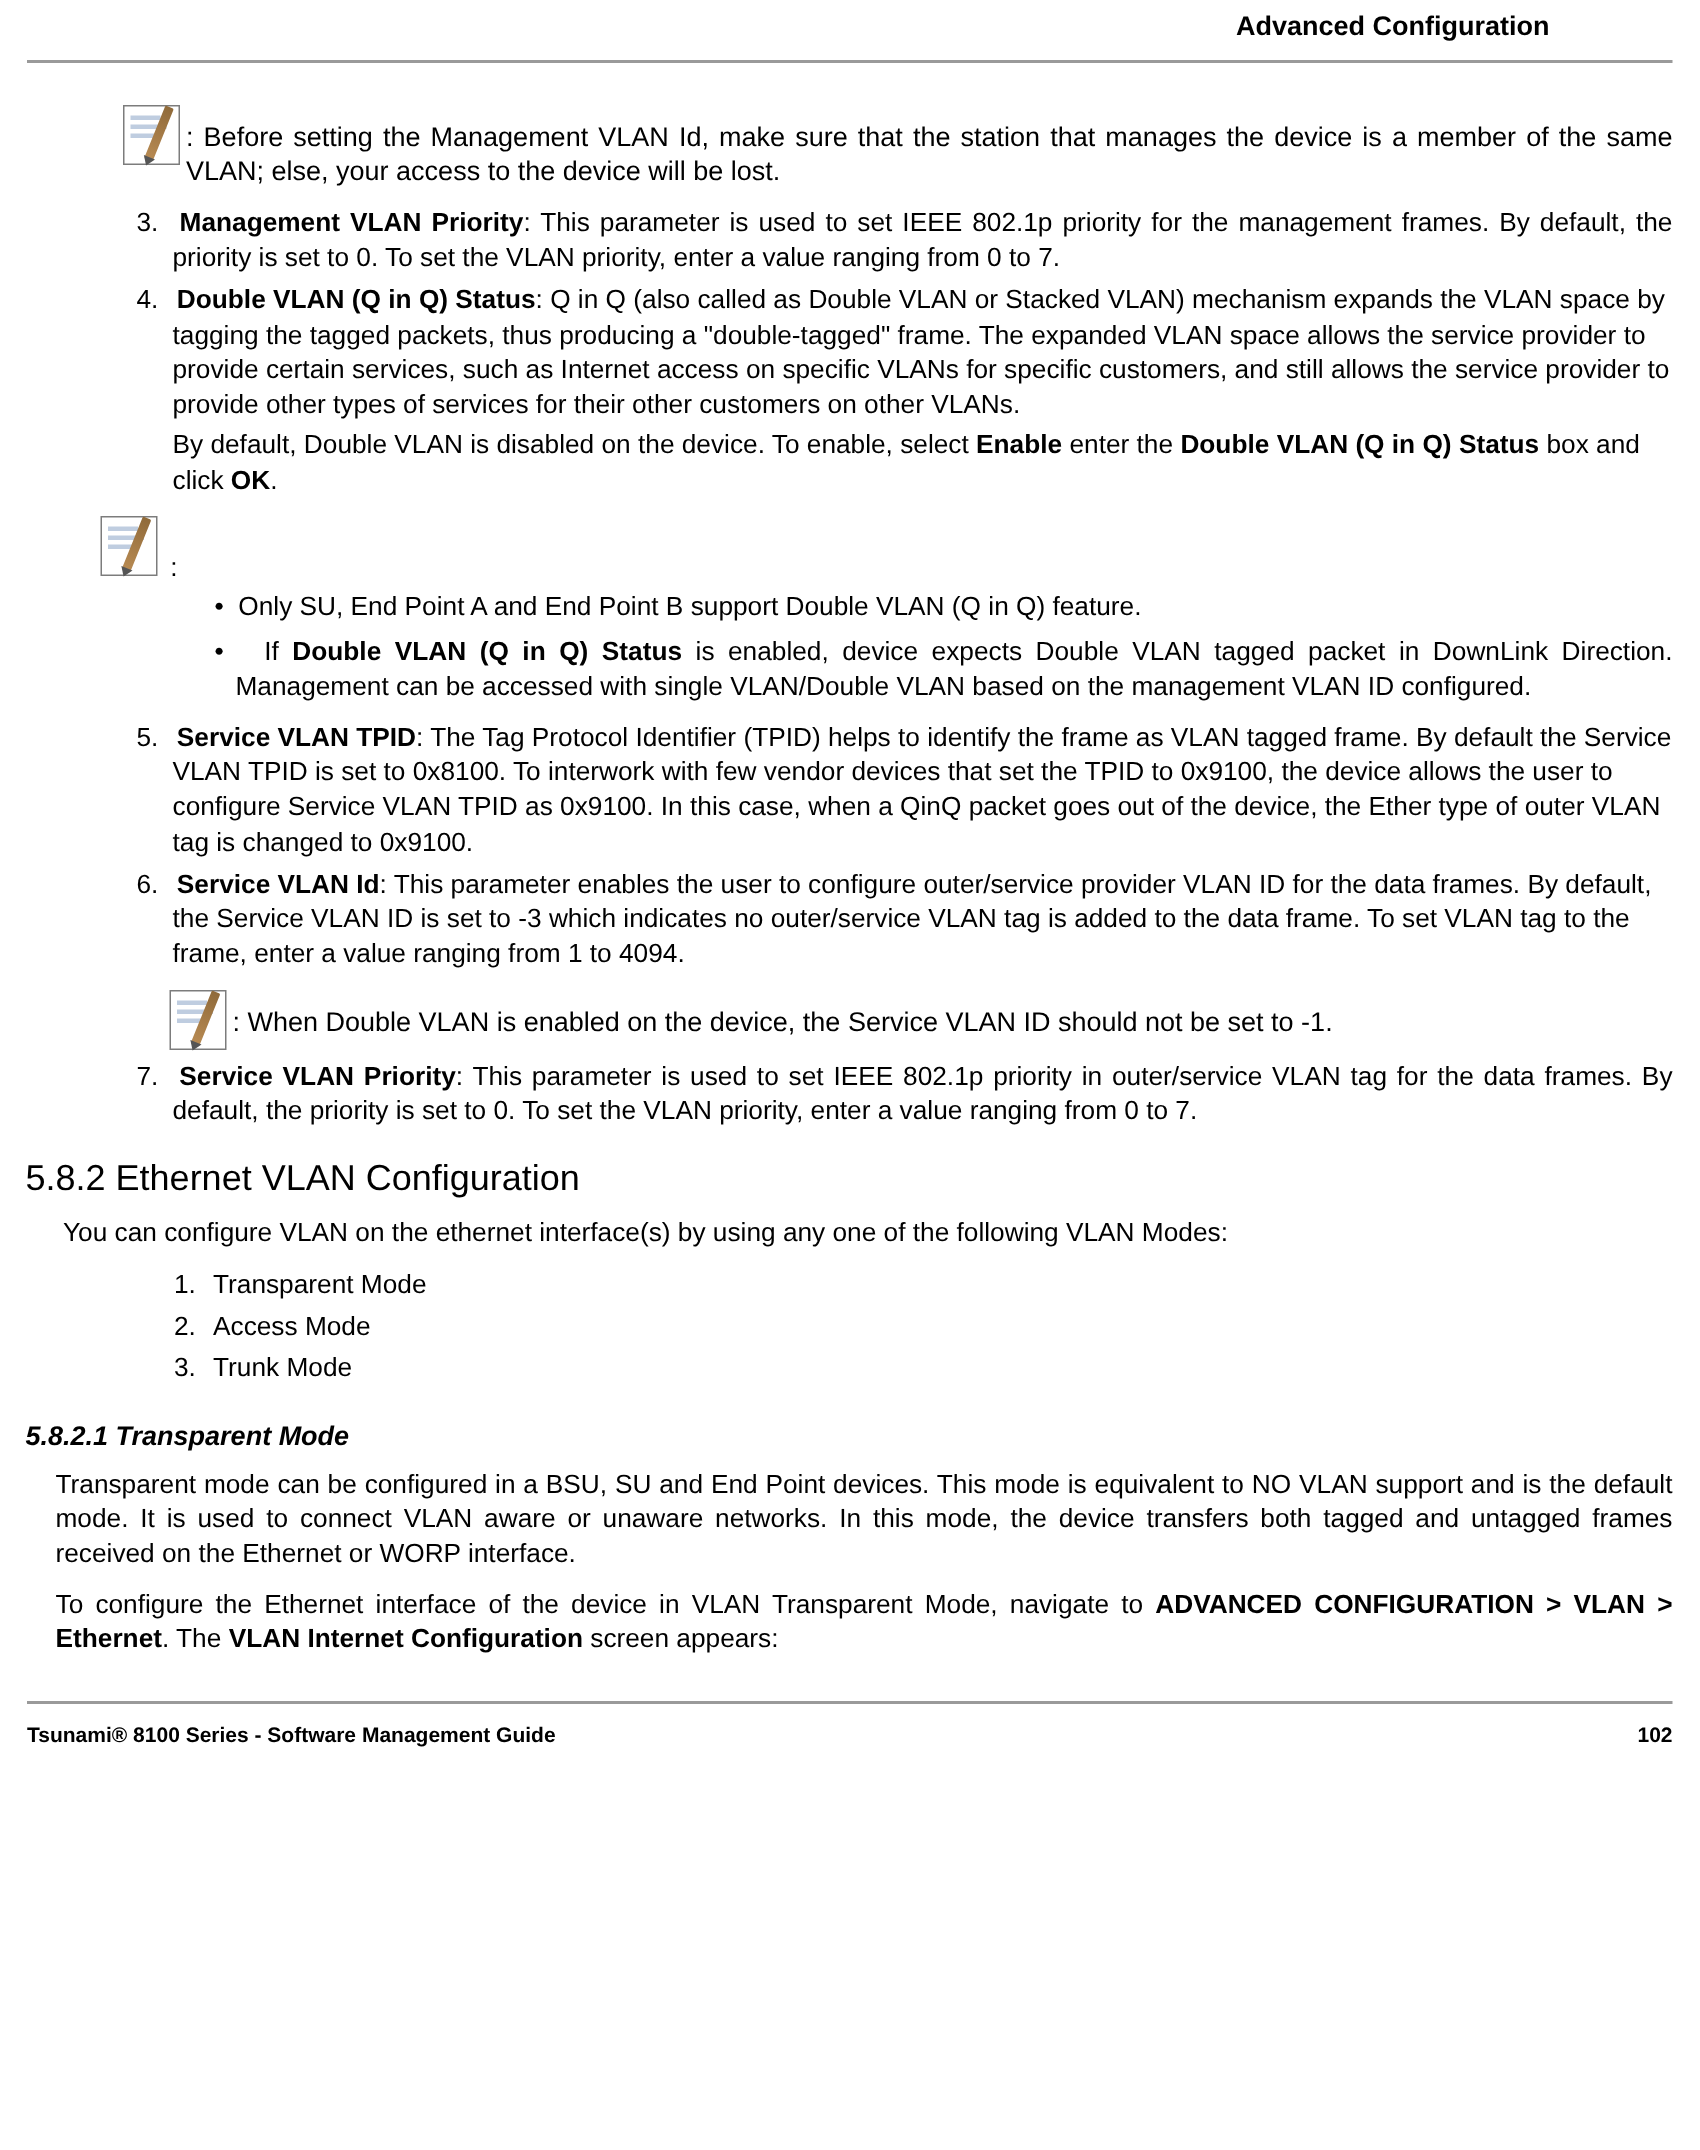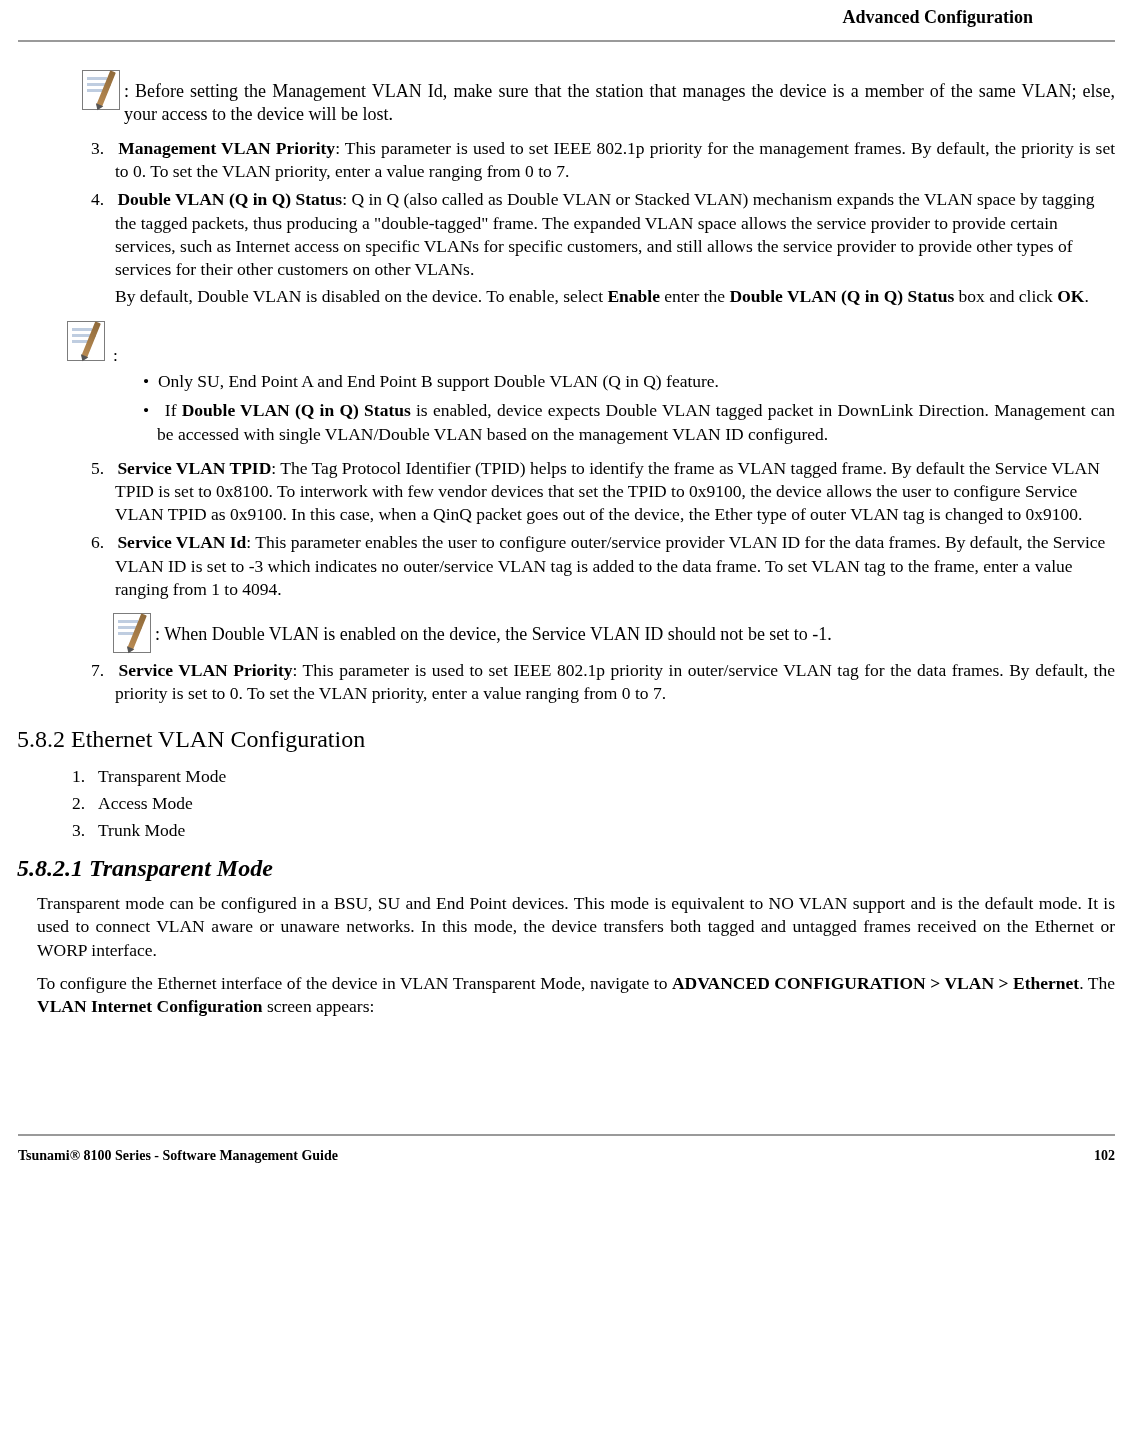--- a/index.html
+++ b/index.html
@@ -9,21 +9,20 @@
       background: #fff;
       font-family: Arial, Helvetica, sans-serif;
       color: #000;
     }
     .page {
       width: 1133px;
       height: 1182px;
       position: relative;
       box-sizing: border-box;
       padding: 0 38px;
-      font-family: Liberation Serif, serif;
     }
     .hdr-right {
       position: absolute;
       top: 7px;
       right: 100px;
       font-size: 18px;
       font-weight: bold;
     }
     .top-rule {
       position: absolute;
@@ -145,43 +144,44 @@
     .bullets .bi::before {
       content: "\2022\00a0\00a0";
     }
 
     .h2 {
       font-size: 24px;
       font-weight: normal;
       margin: 20px 0 10px 0;
     }
     .h3 {
-      font-size: 24px;
+      font-size: 18px;
       font-weight: bold;
       font-style: italic;
-      margin: 11px 0 10px 0;
+      margin: 22px 0 10px 0;
     }
 
     .para {
       font-size: 17.5px;
       line-height: 1.33;
       margin: 0 0 10px 20px;
       text-align: justify;
     }
     .para-after-h2 { margin-left: 25px; }
 
     .modes {
       font-size: 17.5px;
       line-height: 1.55;
       margin-left: 55px;
       margin-top: 6px;
     }
     .modes .mi {
       padding-left: 28px;
       text-indent: -28px;
+      margin-left: 44px;
     }
     .modes .mi .n { display: inline-block; width: 26px; text-indent: 0; }
 
     b { font-weight: bold; }
   </style>
 </head>
 <body>
 
 <div class="page">
 
@@ -252,20 +252,21 @@
     <div class="ol-block" style="margin-top:6px;">
       <div class="item justify">
         <span class="num">7.</span>
         <span class="body">
           <b>Service VLAN Priority</b><span>: This parameter is used to set IEEE 802.1p priority in outer/service VLAN tag for the data frames. By default, the priority is set to 0. To set the VLAN priority, enter a value ranging from 0 to 7.</span>
         </span>
       </div>
     </div>
 
     <div class="h2">5.8.2 Ethernet VLAN Configuration</div>
+    <div class="para para-after-h2">You can configure VLAN on the ethernet interface(s) by using any one of the following VLAN Modes:</div>
 
     <div class="modes">
       <div class="mi"><span class="n">1.</span><span>Transparent Mode</span></div>
       <div class="mi"><span class="n">2.</span><span>Access Mode</span></div>
       <div class="mi"><span class="n">3.</span><span>Trunk Mode</span></div>
     </div>
 
     <div class="h3">5.8.2.1 Transparent Mode</div>
     <div class="para">Transparent mode can be configured in a BSU, SU and End Point devices. This mode is equivalent to NO VLAN support and is the default mode. It is used to connect VLAN aware or unaware networks. In this mode, the device transfers both tagged and untagged frames received on the Ethernet or WORP interface.</div>
     <div class="para">

